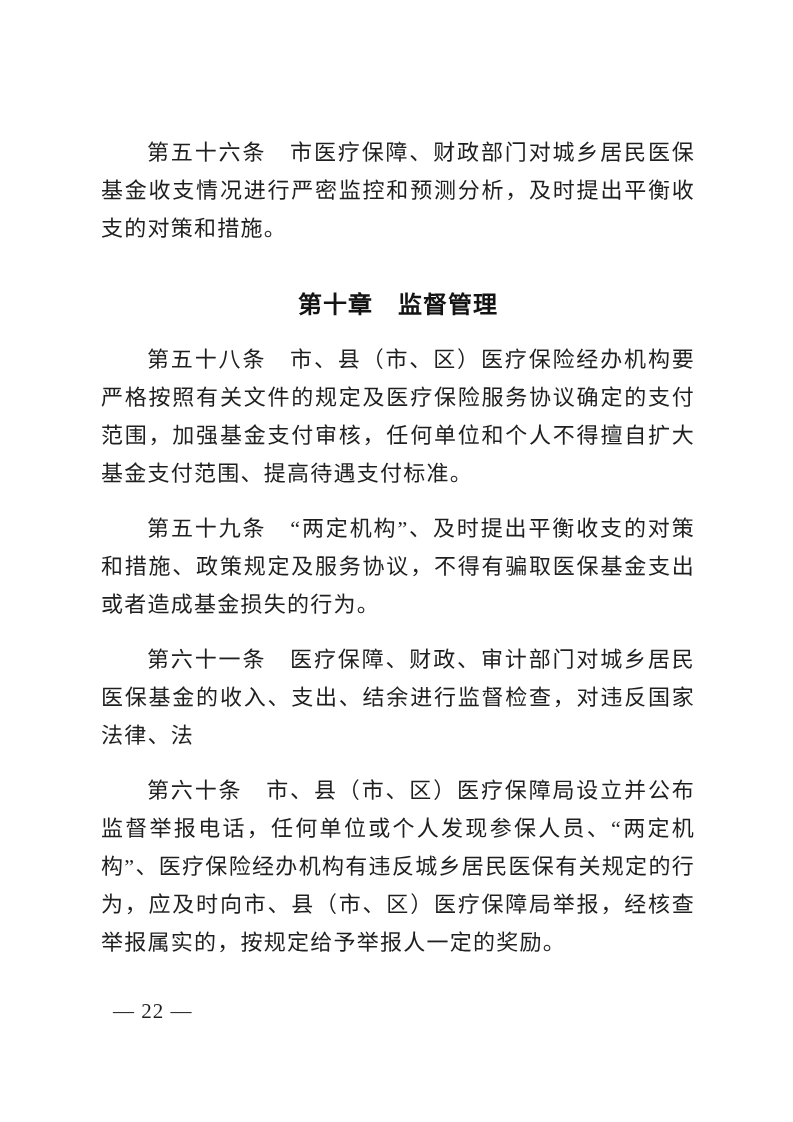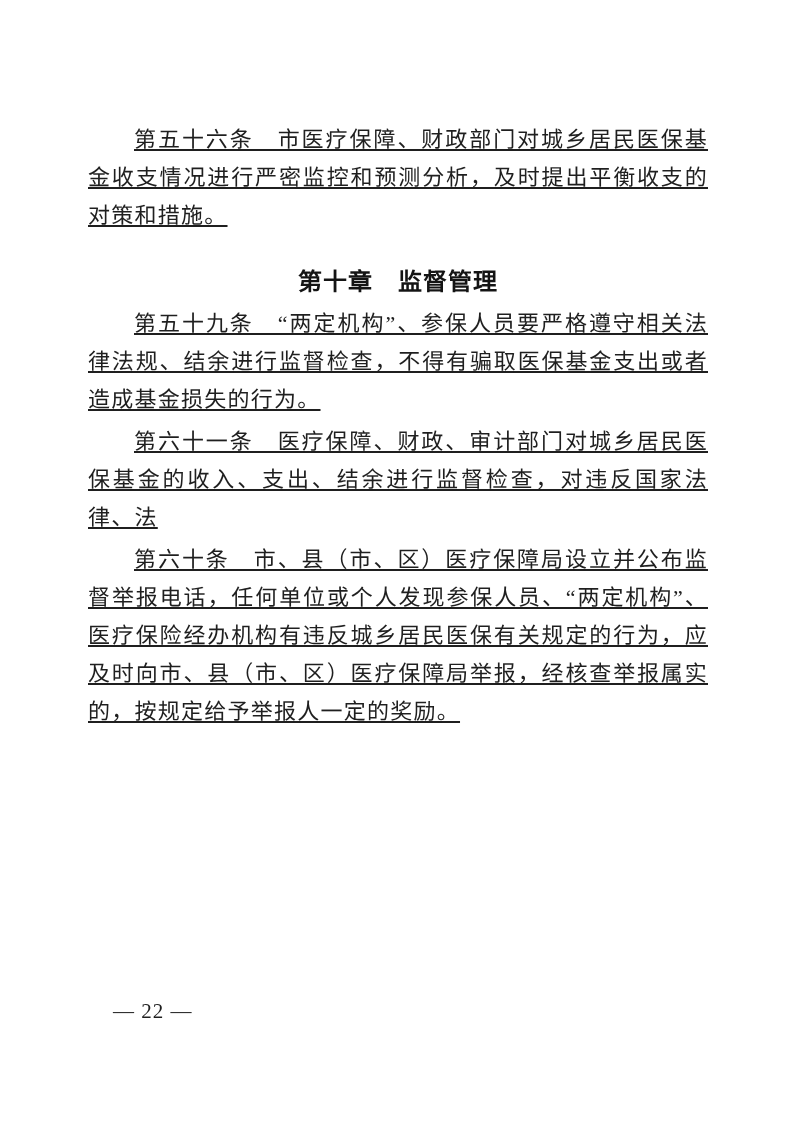--- a/index.html
+++ b/index.html
@@ -29,26 +29,25 @@
     top: 117px;
     left: 84px;
     width: 628px;
     font-size: 22px;
     line-height: 38px;
     letter-spacing: 1.25px;
     text-align: justify;
     text-align-last: left;
   }
   .content p {
-    margin: 4px;
+    margin: 17px;
     text-indent: 46px;
-    text-decoration: underline;
   }
   .chapter-heading {
-    margin: 28px 0 0 0;
+    margin: 38px 0 0 0;
     padding: 0;
     text-indent: 0;
     text-align: center;
     text-align-last: center;
     font-family: "Liberation Sans", "DejaVu Sans", sans-serif;
     font-weight: bold;
     font-size: 24px;
     line-height: 38px;
     letter-spacing: 1px;
     color: #141414;
@@ -66,18 +65,19 @@
     text-align: center;
   }
 </style>
 </head>
 <body>
 
 <div class="page">
   <div class="content">
     <p>第五十六条　市医疗保障、财政部门对城乡居民医保基金收支情况进行严密监控和预测分析，及时提出平衡收支的对策和措施。</p>
     <h2 class="chapter-heading">第十章　监督管理</h2>
-    <p>第五十九条　“两定机构”、参保人员要严格遵守相关法律法规、结余进行监督检查，不得有骗取医保基金支出或者造成基金损失的行为。</p>
+    <p>第五十八条　市、县（市、区）医疗保险经办机构要严格按照有关文件的规定及医疗保险服务协议确定的支付范围，加强基金支付审核，任何单位和个人不得擅自扩大基金支付范围、提高待遇支付标准。</p>
+    <p>第五十九条　“两定机构”、及时提出平衡收支的对策和措施、政策规定及服务协议，不得有骗取医保基金支出或者造成基金损失的行为。</p>
     <p>第六十一条　医疗保障、财政、审计部门对城乡居民医保基金的收入、支出、结余进行监督检查，对违反国家法律、法</p>
     <p>第六十条　市、县（市、区）医疗保障局设立并公布监督举报电话，任何单位或个人发现参保人员、“两定机构”、医疗保险经办机构有违反城乡居民医保有关规定的行为，应及时向市、县（市、区）医疗保障局举报，经核查举报属实的，按规定给予举报人一定的奖励。</p>
   </div>
   <div class="page-number">— 22 —</div>
 </div>
 
 </body></html>

